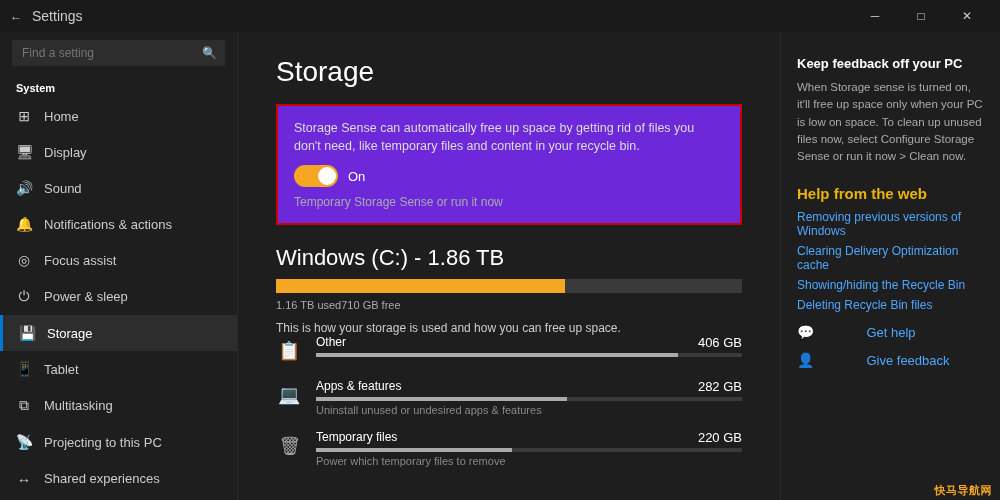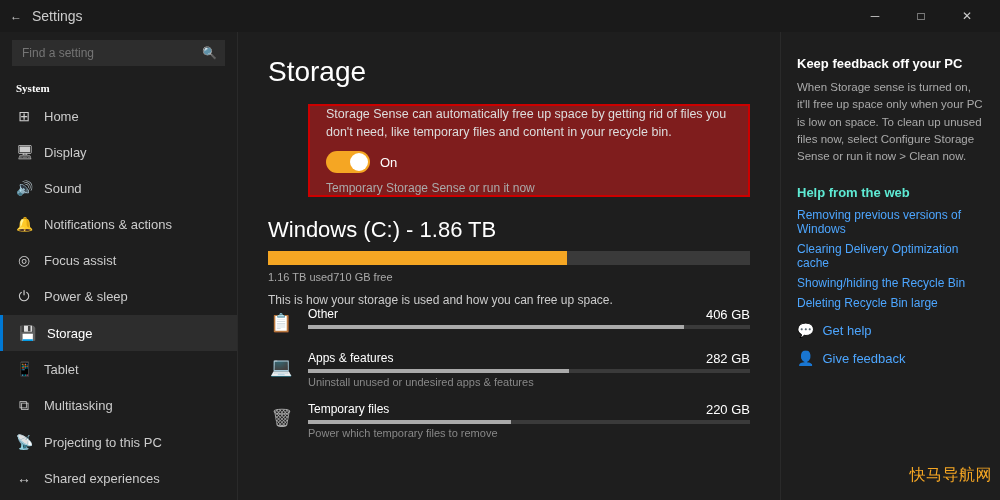--- a/index.html
+++ b/index.html
@@ -57,20 +57,21 @@
       display: flex;
       align-items: center;
       justify-content: center;
     }
 
     
     .app-body {
       display: flex;
       flex: 1;
       overflow: hidden;
+      gap: 8px;
     }
 
     
     .sidebar {
       width: 238px;
       background: #1e1e1e;
       display: flex;
       flex-direction: column;
       flex-shrink: 0;
       overflow-y: auto;
@@ -96,21 +97,20 @@
       transform: translateY(-50%);
       color: #aaa;
       font-size: 12px;
     }
     .sidebar-section-title {
       padding: 8px 16px 4px;
       font-size: 11px;
       font-weight: 600;
       color: #fff;
       text-transform: none;
-      font-family: Liberation Serif, serif;
     }
     .sidebar-item {
       display: flex;
       align-items: center;
       gap: 12px;
       padding: 10px 16px;
       cursor: pointer;
       color: #ccc;
       font-size: 13px;
     }
@@ -135,24 +135,23 @@
     .page-title {
       font-size: 28px;
       font-weight: 300;
       color: #fff;
       margin-bottom: 16px;
     }
 
     
     .storage-sense-banner {
       border: 2px solid #cc0000;
-      padding: 0 16px;
+      padding: 14px 16px;
       margin-bottom: 20px;
-      background: #7f1d1d;
-      margin-left: 40px;
+      background: #6d28d9;
     }
     .storage-sense-banner p {
       font-size: 12.5px;
       color: #ddd;
       line-height: 1.4;
       margin-bottom: 10px;
     }
     .toggle-row {
       display: flex;
       align-items: center;
@@ -278,23 +277,23 @@
       color: #fff;
       margin-bottom: 8px;
     }
     .right-panel-text {
       font-size: 11.5px;
       color: #aaa;
       line-height: 1.5;
       margin-bottom: 20px;
     }
     .help-section-title {
-      font-size: 13px;
+      font-size: 15px;
       font-weight: 600;
-      color: #5eead4;
+      color: #eab308;
       margin-bottom: 8px;
     }
     .help-link {
       display: block;
       font-size: 12px;
       color: #4da6ff;
       margin-bottom: 6px;
       cursor: pointer;
       text-decoration: none;
     }
@@ -305,30 +304,31 @@
       margin-top: 12px;
       cursor: pointer;
     }
     .help-action-icon {
       font-size: 14px;
       color: #ccc;
     }
     .help-action-label {
       font-size: 13px;
       color: #4da6ff;
+      margin-left: 44px;
     }
 
     
     .watermark {
       position: absolute;
-      bottom: 14px;
+      bottom: 2px;
       right: 8px;
-      font-size: 16px;
+      font-size: 11px;
       color: #f5a623;
-      font-weight: 400;
+      font-weight: 700;
       letter-spacing: 0.5px;
     }
   </style>
 </head>
 <body>
 
 <div class="titlebar">
   <div class="titlebar-left">
     <button class="titlebar-back">←</button>
     <span class="titlebar-title">Settings</span>
@@ -463,21 +463,21 @@
   </div>
 
   <div class="right-panel">
     <div class="right-panel-title">Keep feedback off your PC</div>
     <div class="right-panel-text">When Storage sense is turned on, it'll free up space only when your PC is low on space. To clean up unused files now, select Configure Storage Sense or run it now &gt; Clean now.</div>
     <div class="help-section-title">Help from the web</div>
     <div id="help-links">
         <a class="help-link">Removing previous versions of Windows</a>
         <a class="help-link">Clearing Delivery Optimization cache</a>
         <a class="help-link">Showing/hiding the Recycle Bin</a>
-        <a class="help-link">Deleting Recycle Bin large</a>
+        <a class="help-link">Deleting Recycle Bin files</a>
       </div>
     <div id="help-actions">
         <div class="help-action">
           <span class="help-action-icon">💬</span>
                      <span class="help-action-label">Get help</span>
         </div>
         <div class="help-action">
           <span class="help-action-icon">👤</span>
                      <span class="help-action-label">Give feedback</span>
         </div>

